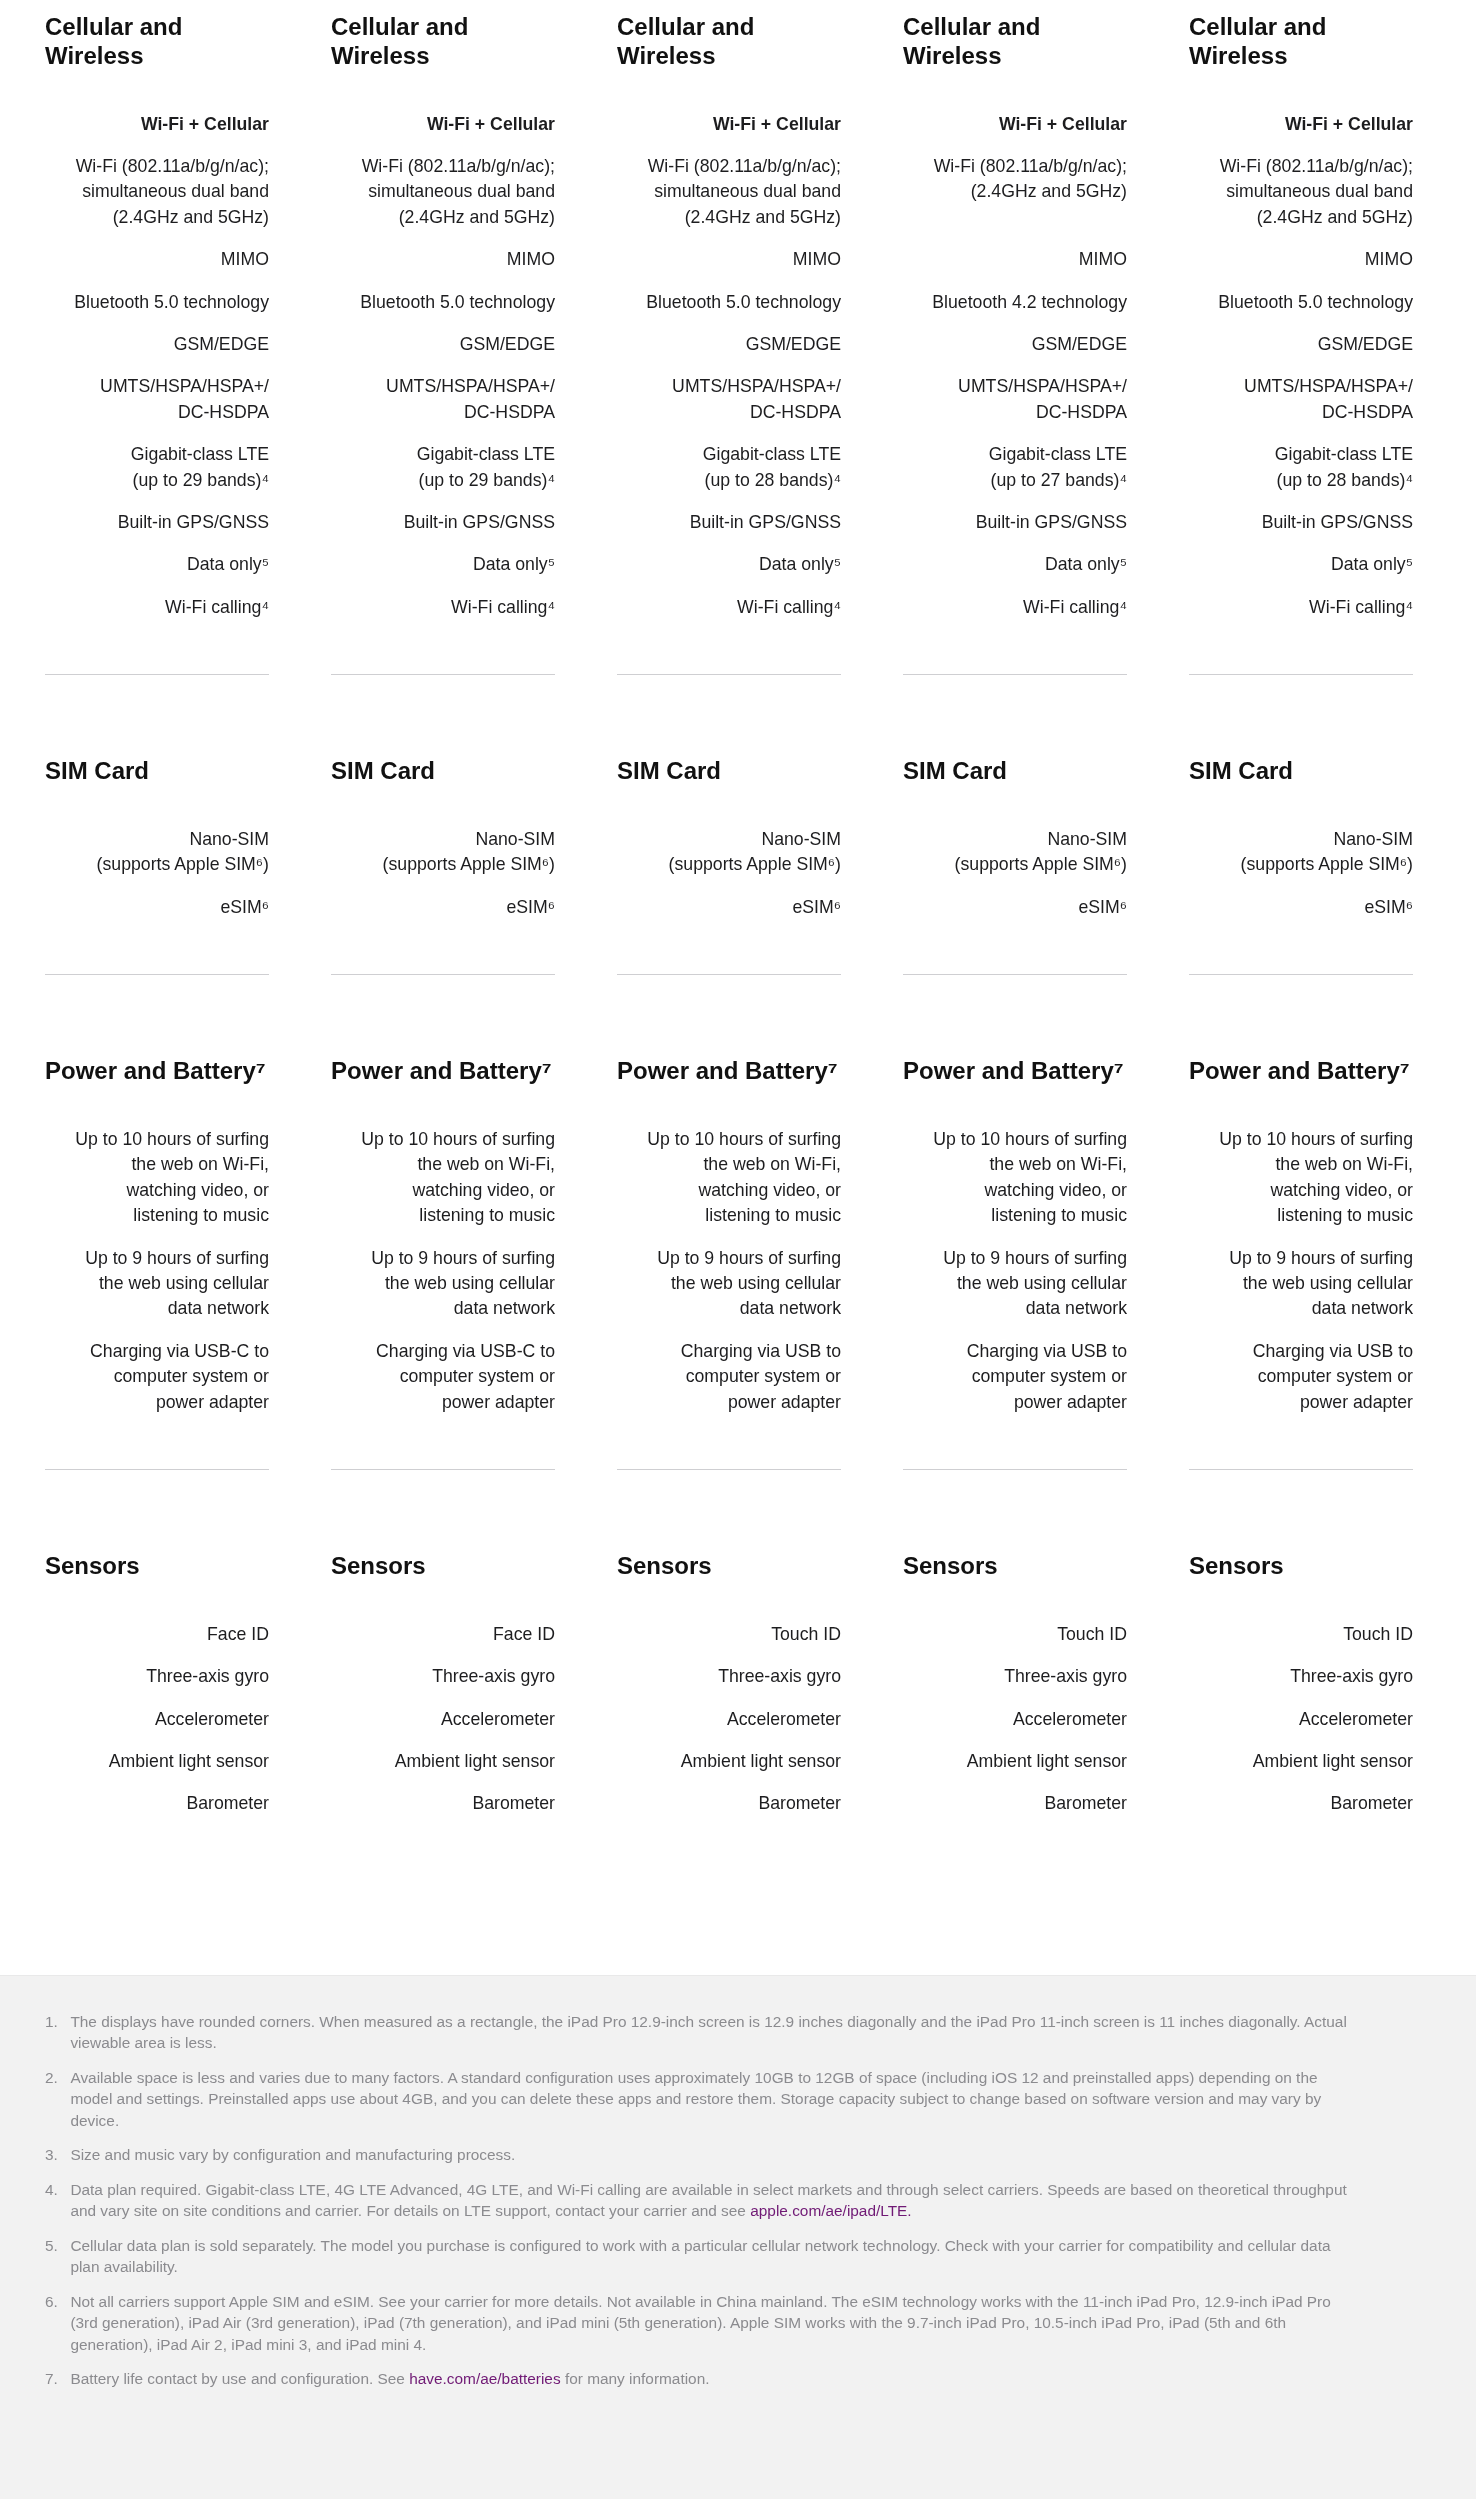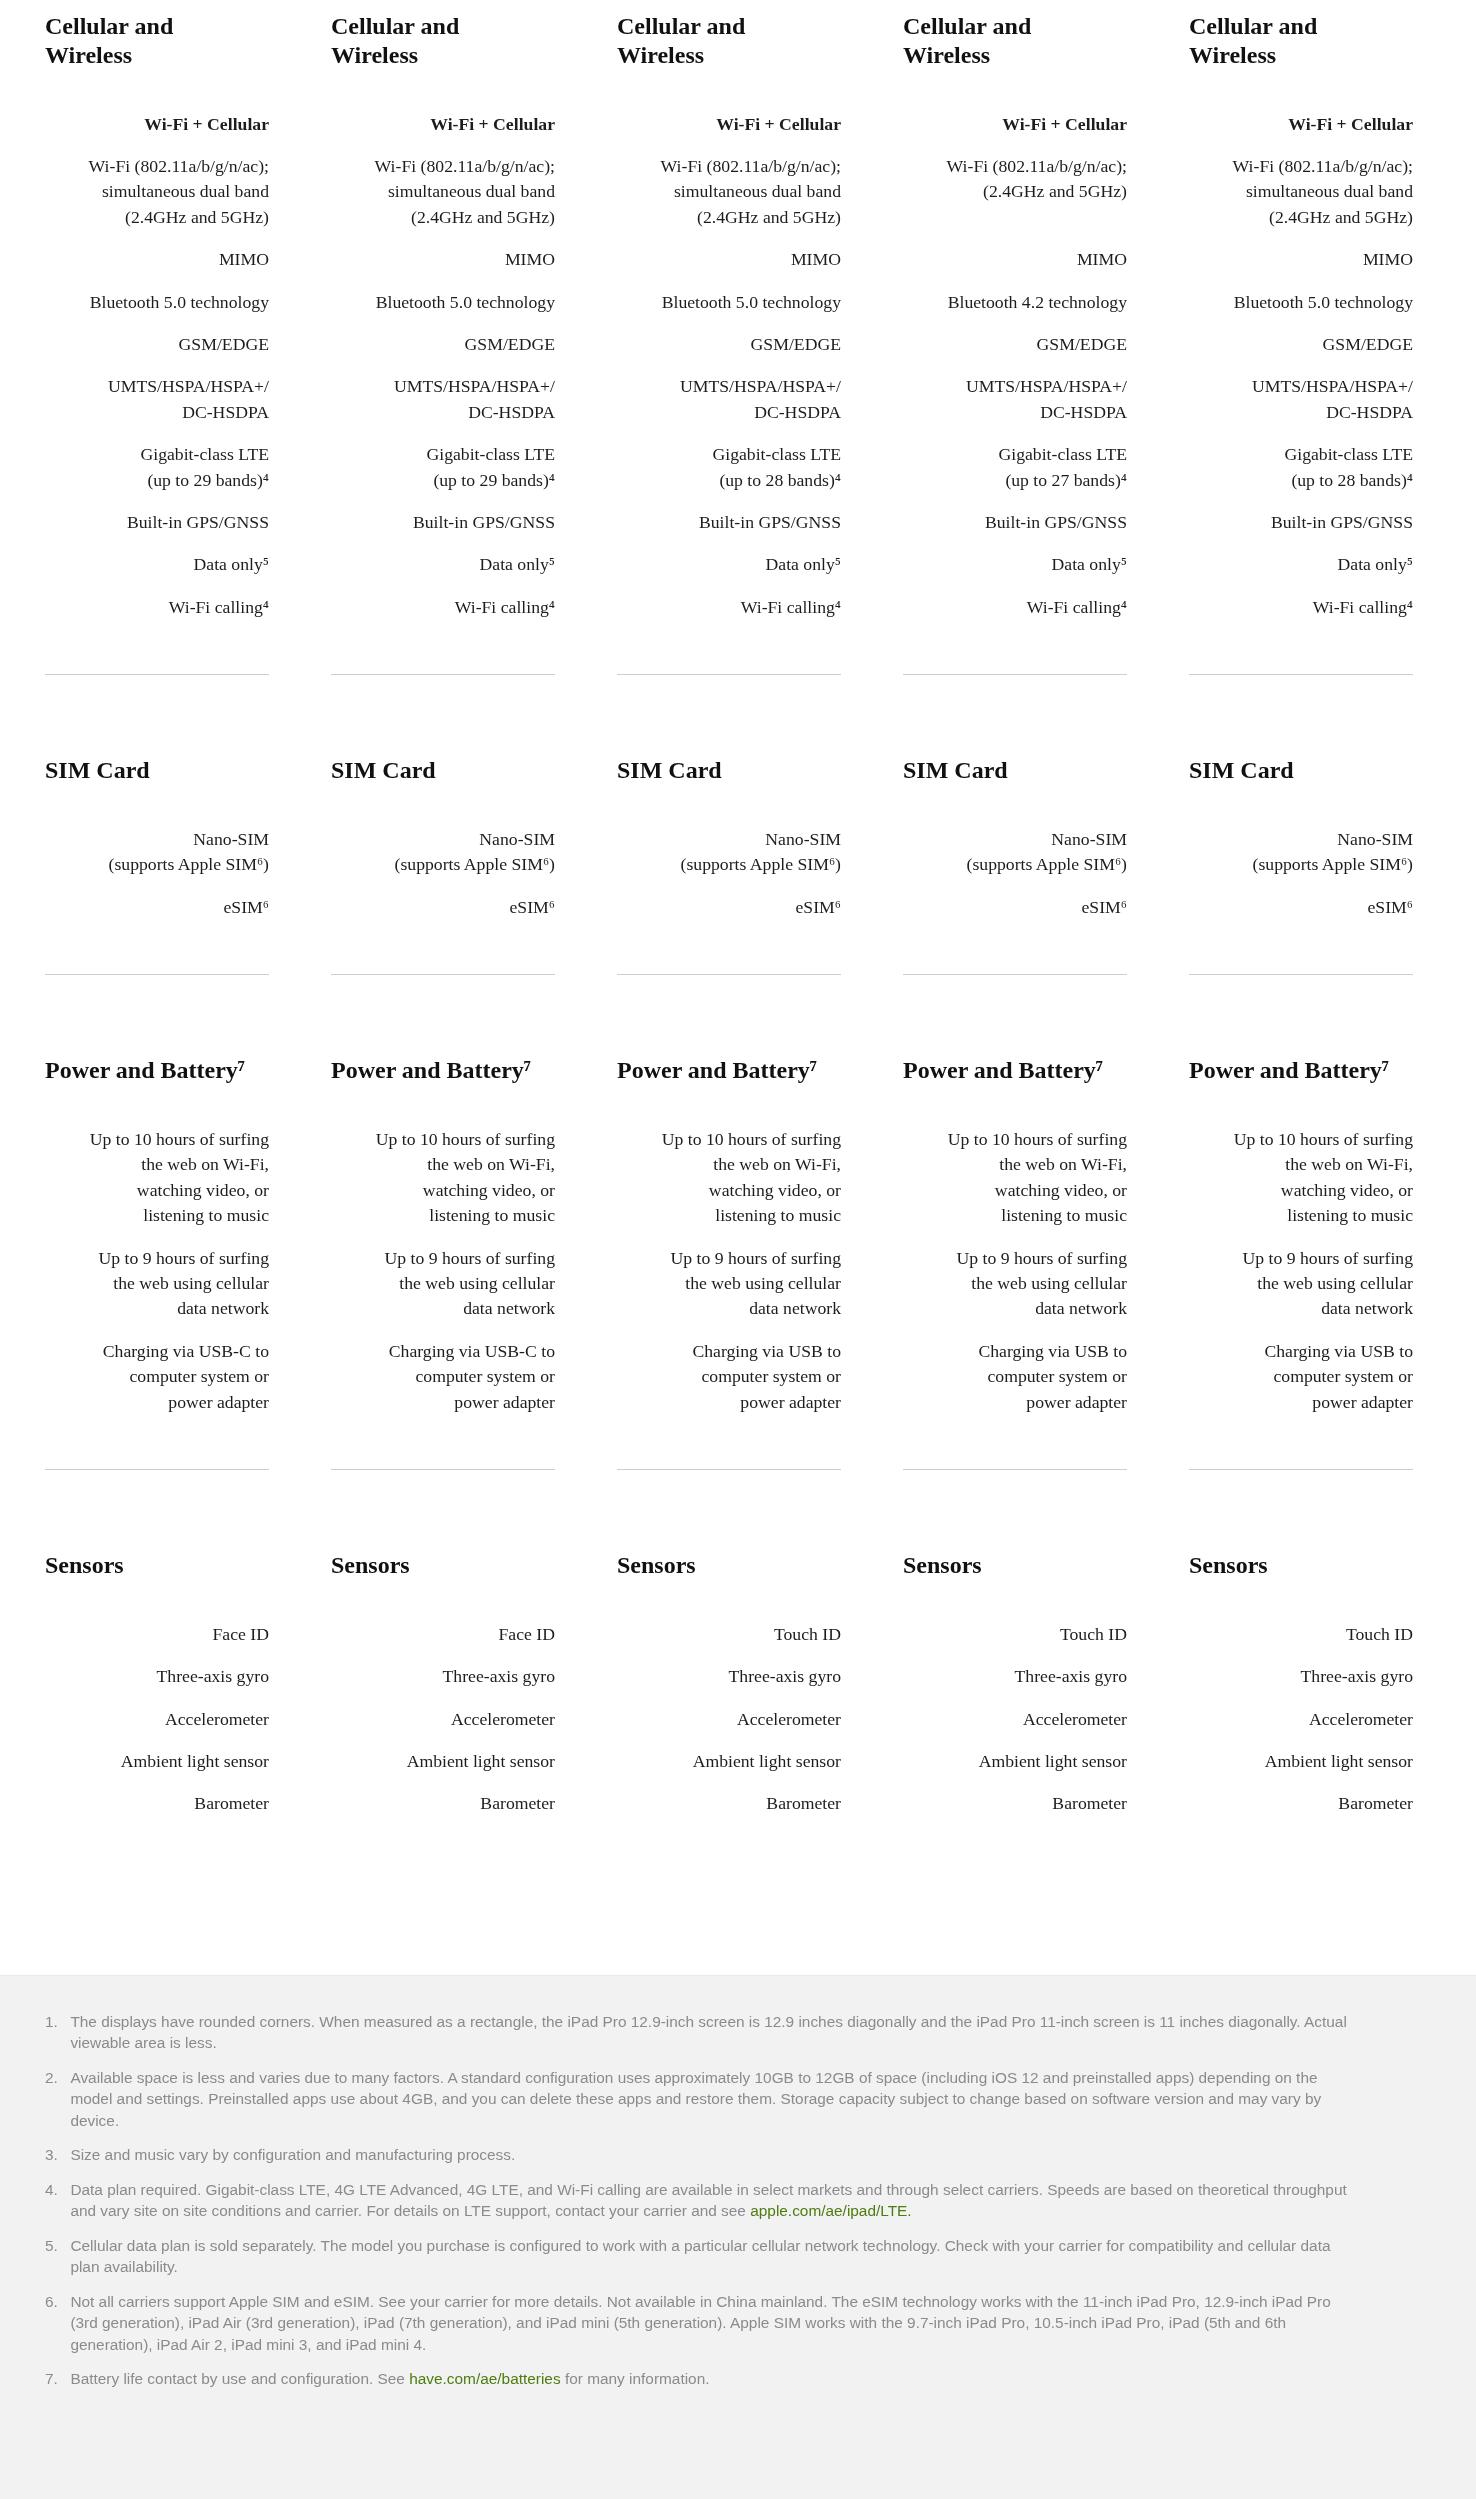--- a/index.html
+++ b/index.html
@@ -3,42 +3,42 @@
 <meta charset="utf-8">
 <style>
   * { box-sizing: border-box; }
   html, body { margin: 0; padding: 0; }
   body {
     width: 1477px; height: 2500px; overflow: hidden;
     background: #ffffff; color: #1d1d1f;
     font-family: "Liberation Sans", "DejaVu Sans", sans-serif;
     display: flex; flex-direction: column;
   }
-  .content { padding: 11.5px 0 0 45px; font-family: Liberation Serif, serif; }
+  .content { padding: 11.5px 0 0 45px; }
   .grid { display: grid; grid-template-columns: repeat(5, 224px); column-gap: 62px; }
   .rows { row-gap: 17px; text-align: right; }
   .sec-heading {
     font-size: 24px; line-height: 29px; font-weight: 700; margin: 0 0 42px 0;
     white-space: pre-line; color: #111111;
   }
   .cell { font-size: 17.7px; line-height: 25.4px; font-weight: 400; white-space: pre-line; }
   .cell.sub { font-weight: 700; }
   .divider-row { margin: 54px 0 81px 0; }
   .divider { height: 0.8px; background: #cfcfd2; }
   .footnotes-wrap {
     margin-top: 158px; background: #f2f2f2; flex: 1 1 auto;
     padding: 35px 0 31px 45px; border-top: 0.8px solid #e9e9e9;
   }
   .footnotes { list-style: none; margin: 0; padding: 0; max-width: 1317px; }
   .footnotes li {
     position: relative; padding-left: 25.4px; margin: 0 0 13px 0;
     font-size: 15.4px; line-height: 21.5px; color: #8b8b8f;
   }
   .fn-num { position: absolute; left: 0; top: 0; }
-  .fn-link { color: #4d7c0f; text-decoration: none; cursor: pointer; margin-top: 19px; }
+  .fn-link { color: #701a75; text-decoration: none; cursor: pointer; margin-top: 19px; }
 </style>
 </head>
 <body>
 
 <div class="content">
 
   <section>
     <div class="grid">
       <h2 class="sec-heading">Cellular and
 Wireless</h2>

